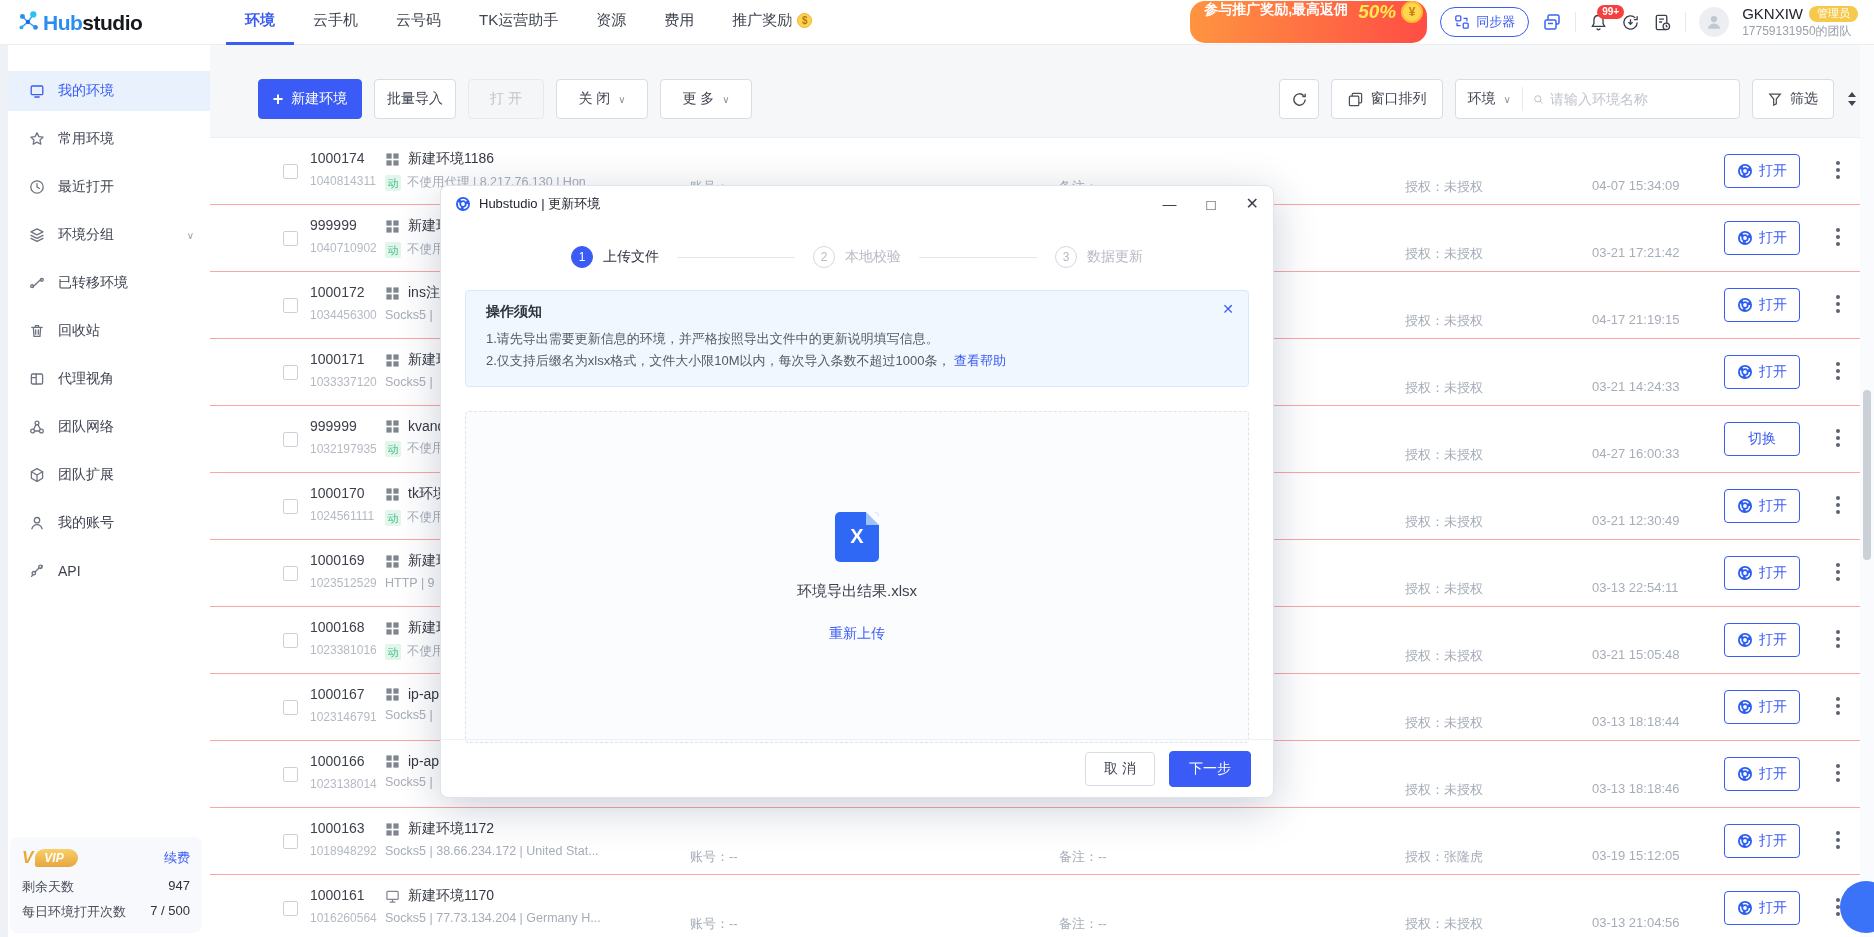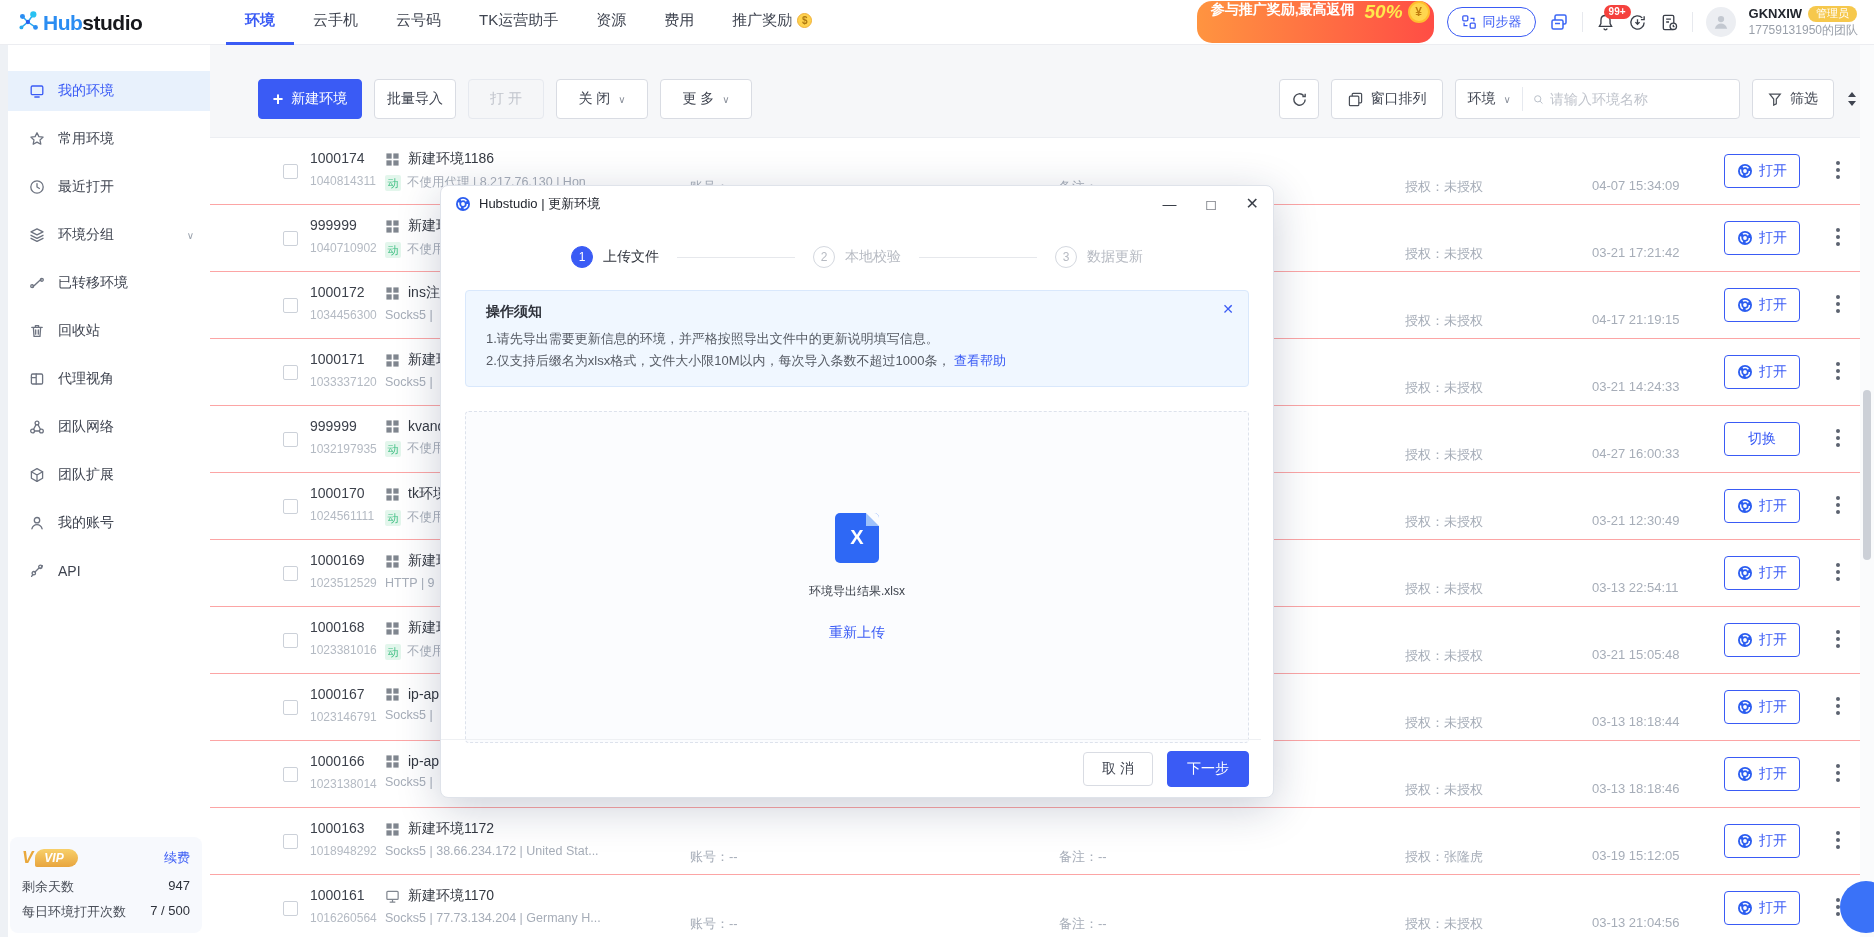--- a/index.html
+++ b/index.html
@@ -28,21 +28,21 @@
   .sync{height:30px;border:1px solid #3a5bf5;border-radius:16px;display:flex;align-items:center;
     gap:6px;padding:0 13px;color:#3a5bf5;font-size:13px;background:#fff;cursor:pointer}
   .vline{width:1px;height:20px;background:#e7e9ee}
   .icon-btn{position:relative;cursor:pointer;color:#3a3f49}
   .badge99{position:absolute;top:-8px;left:8px;background:#f5413d;color:#fff;font-size:10px;
     line-height:14px;padding:0 5px;border-radius:8px;font-weight:bold}
   .avatar{width:30px;height:30px;border-radius:50%;background:#eceef2;display:flex;
     align-items:center;justify-content:center;color:#c3c8d0;cursor:pointer}
   .user-block{line-height:1.25;cursor:pointer}
   .user-line{display:flex;align-items:center;gap:6px}
-  .user-name{font-size:13px;font-weight:bold;color:#22262e}
+  .user-name{font-size:15px;font-weight:normal;color:#22262e}
   .role{background:#f6c84c;color:#fff;font-size:11px;padding:1px 8px;border-radius:9px}
   .team{font-size:12px;color:#9aa0aa;margin-top:1px}
 
   
   .sidebar{position:absolute;top:45px;left:0;width:210px;bottom:0;background:#fff;z-index:5}
   .sidebar::before{content:"";position:absolute;left:0;top:0;bottom:0;width:8px;background:#eef1f5}
   .side-items{padding-top:26px}
   .side-item{height:40px;margin:0 0 8px 8px;display:flex;align-items:center;gap:13px;
     padding-left:21px;font-size:14px;color:#3f4450;cursor:pointer}
   .side-item.active{background:#e8f1fc;color:#3a5bf5}
@@ -141,24 +141,24 @@
   .ntitle{font-size:14px;font-weight:bold;color:#2e323b;margin-bottom:7px}
   .nline{font-size:13px;color:#555a63;line-height:22px}
   .nhelp{color:#3a5bf5;cursor:pointer}
   .nclose{position:absolute;top:10px;right:14px;color:#3a5bf5;font-size:14px;cursor:pointer}
   .upload{margin:24px 24px 0;height:332px;border:1px dashed #dde2ec;border-radius:4px;
     background:#fbfcfe;display:flex;flex-direction:column;align-items:center;justify-content:center;cursor:pointer}
   .xls{position:relative;width:44px;height:50px;background:#2e68f5;border-radius:5px;
     display:flex;align-items:center;justify-content:center;color:#fff;font-weight:bold;font-size:20px}
   .xls::after{content:"";position:absolute;top:0;right:0;border-style:solid;border-width:0 13px 13px 0;
     border-color:#fbfcfe #fbfcfe #9ec1fa #9ec1fa;border-radius:0 5px 0 0}
-  .fname{margin-top:20px;font-size:12px;color:#3c414b}
+  .fname{margin-top:20px;font-size:15px;color:#3c414b}
   .reup{margin-top:24px;font-size:14px;color:#3a5bf5;cursor:pointer}
-  .mfoot{position:absolute;left:0;right:12px;bottom:0;height:58px;border-top:1px solid #eef0f3;
-    display:flex;align-items:center;justify-content:flex-end;gap:14px;padding-right:12px}
+  .mfoot{position:absolute;left:0;right:0;bottom:0;height:58px;border-top:1px solid #eef0f3;
+    display:flex;align-items:center;justify-content:flex-end;gap:14px;padding-right:22px}
   .mbtn{height:34px;border-radius:4px;font-size:14px;padding:0 18px;cursor:pointer;
     border:1px solid #d9dce3;background:#fff;color:#3f4450;font-family:inherit}
   .mbtn.primary{background:#3a5bf5;border-color:#3a5bf5;color:#fff;height:36px;padding:0 19px}
 </style>
 </head>
 <body>
 
 <div class="navbar">
   <div class="logo">
     <svg width="26" height="26" viewBox="0 0 24 24">

